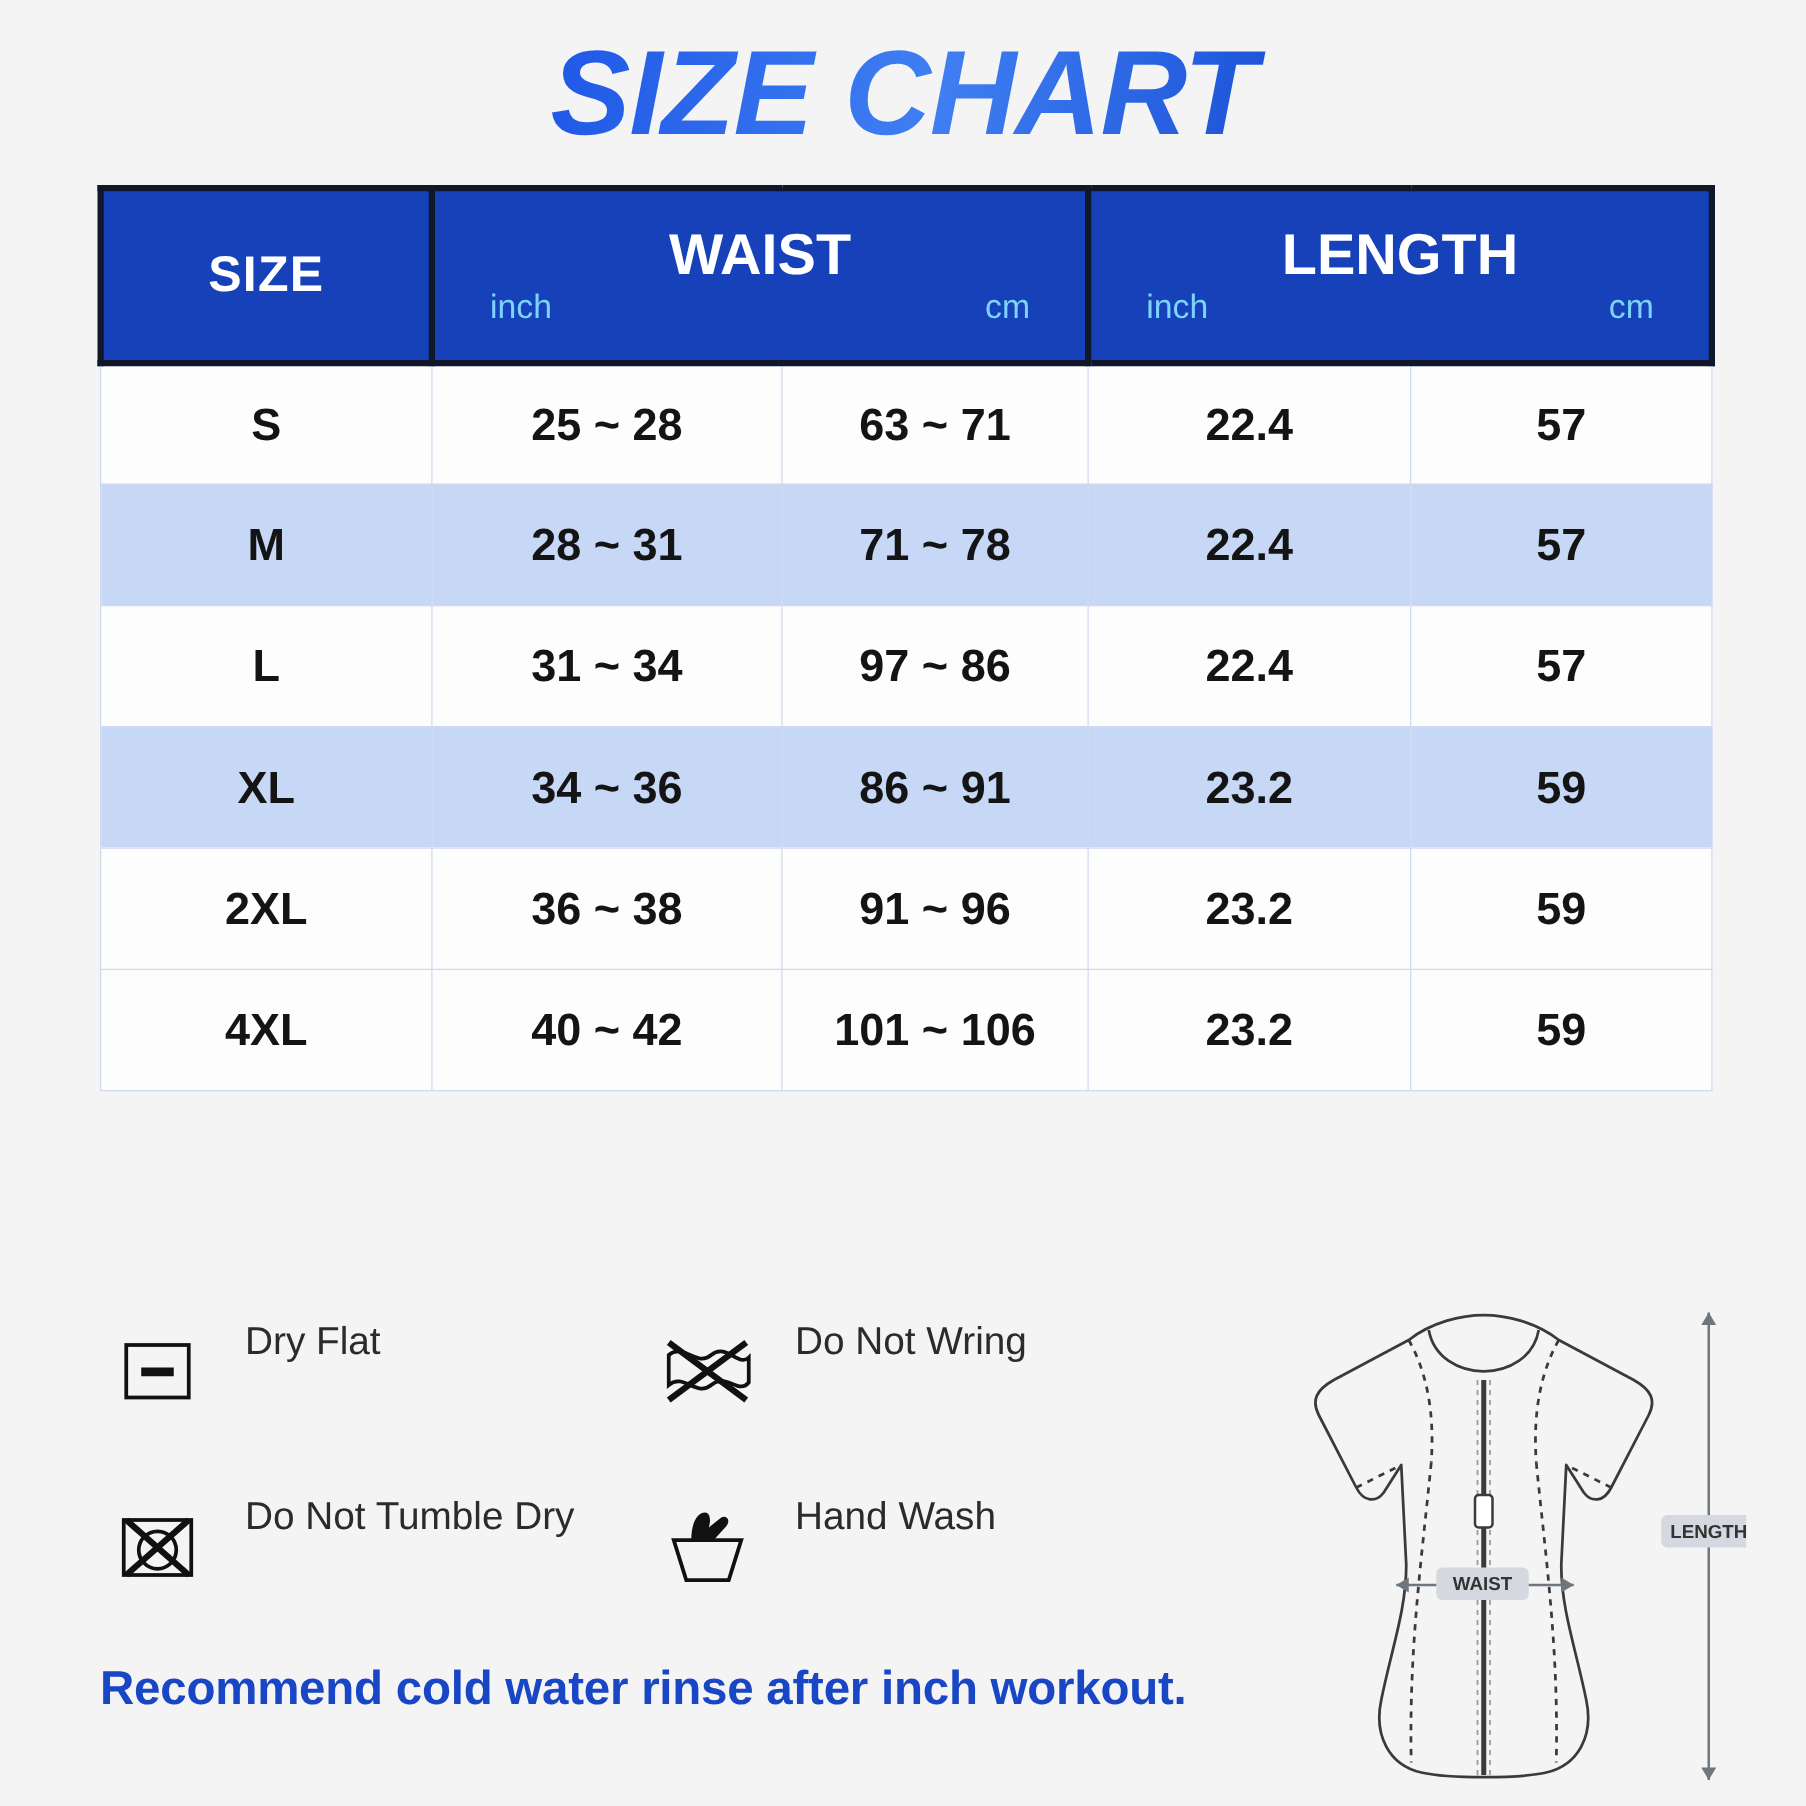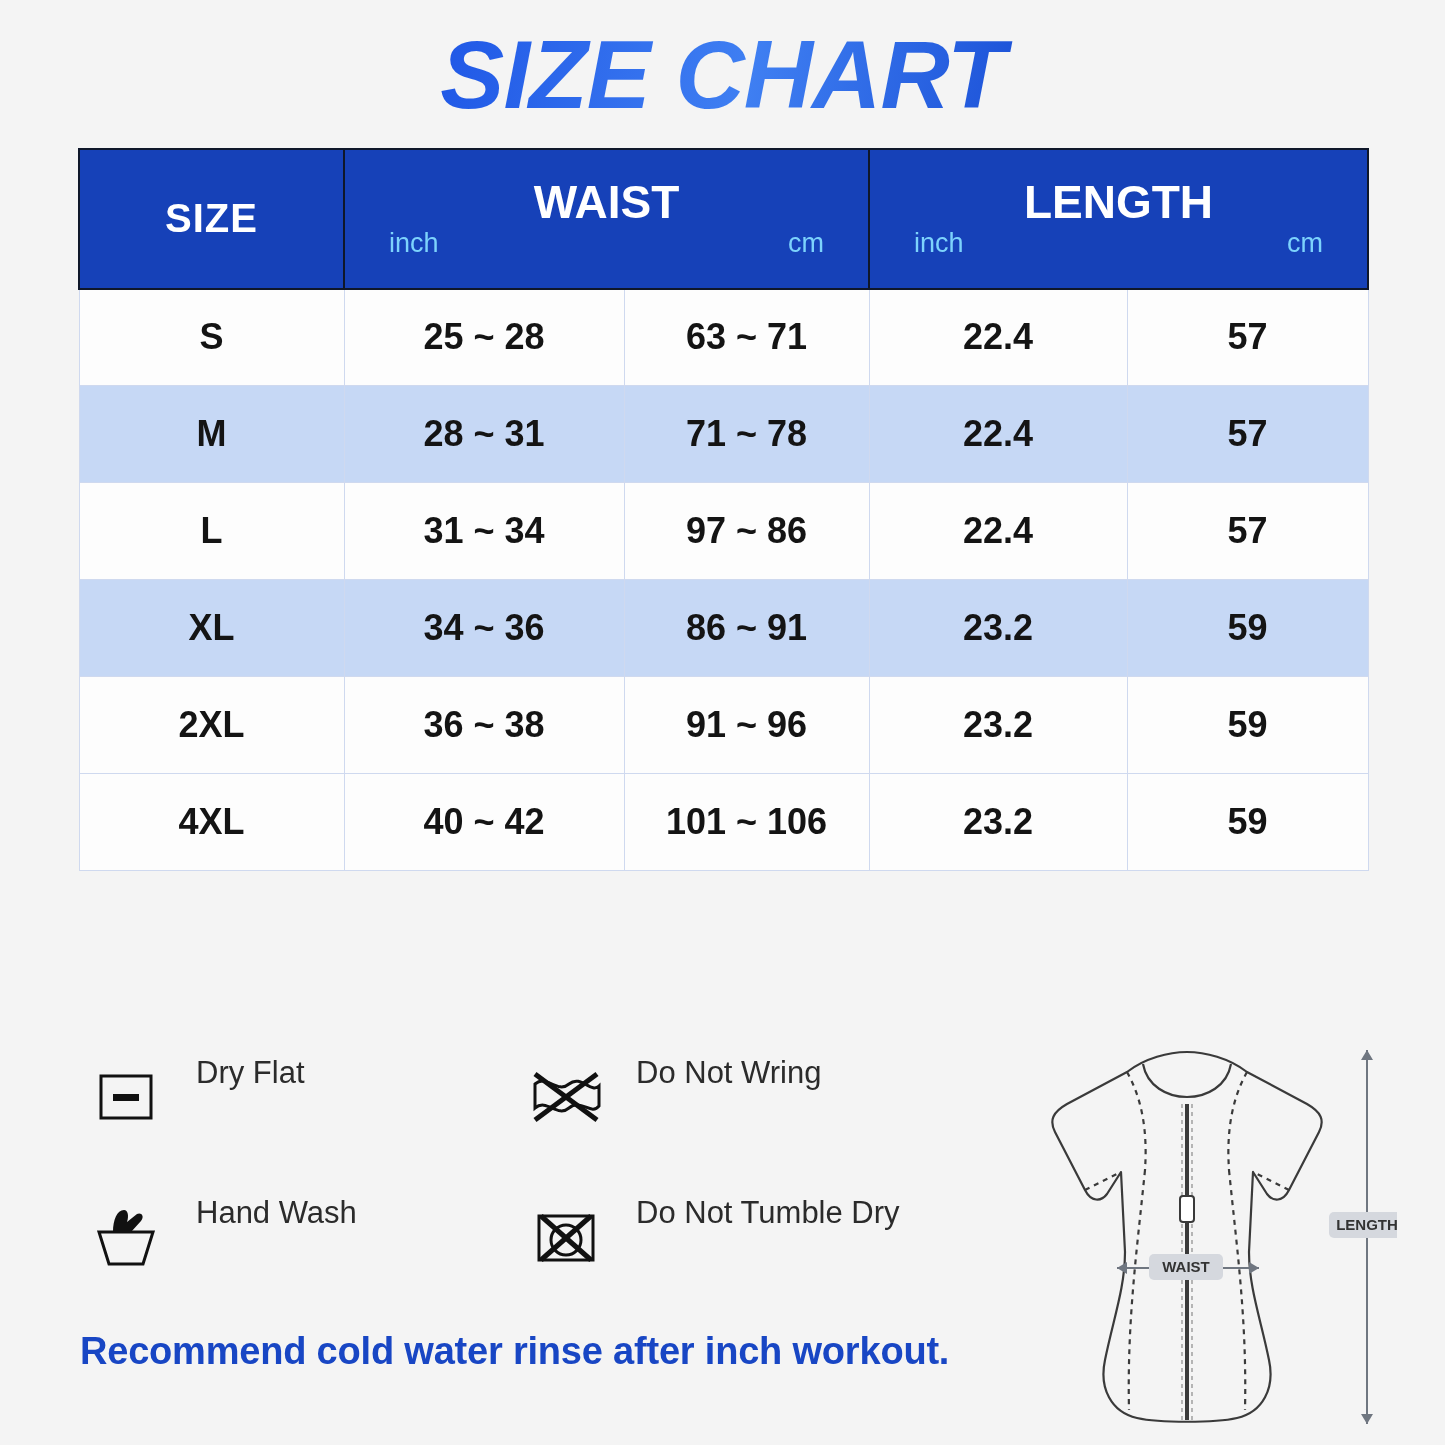--- a/index.html
+++ b/index.html
@@ -37,21 +37,21 @@
     margin: 20px 78px 0 78px;
   }
   table.size-table {
     width: 1289px;
     border-collapse: collapse;
     table-layout: fixed;
   }
   table.size-table thead th {
     background: #1641b8;
     color: #ffffff;
-    border: 2px solid #0f172a;
+    border: 5px solid #0f172a;
     padding: 0;
     height: 140px;
     vertical-align: middle;
   }
   .th-size {
     font-size: 40px;
     font-weight: bold;
     letter-spacing: 1px;
   }
   .th-group {
@@ -246,36 +246,36 @@
             <line x1="70" y1="10" x2="8" y2="56" stroke="#111" stroke-width="5"></line>
           </svg>
         </span>
         <span class="care-label">Do Not Wring</span>
       </div>
     </div>
     <div class="care-row">
       <div class="care-cell">
         <span class="care-icon">
           <svg width="70" height="70" viewBox="0 0 70 70">
-            <path d="M8 30 L62 30 L52 62 L18 62 Z" fill="none" stroke="#111" stroke-width="3"></path>
-            <path d="M22 30 C22 18, 26 8, 33 8 C37 8, 38 14, 36 20 L46 12 C50 10, 54 14, 50 19 L40 30 Z" fill="#111"></path>
-          </svg>
-        </span>
-        <span class="care-label">Hand Wash</span>
-      </div>
-      <div class="care-cell">
-        <span class="care-icon">
-          <svg width="70" height="70" viewBox="0 0 70 70">
             <rect x="8" y="14" width="54" height="44" fill="none" stroke="#111" stroke-width="3"></rect>
             <circle cx="35" cy="38" r="15" fill="none" stroke="#111" stroke-width="3"></circle>
             <line x1="10" y1="14" x2="60" y2="58" stroke="#111" stroke-width="5"></line>
             <line x1="60" y1="14" x2="10" y2="58" stroke="#111" stroke-width="5"></line>
           </svg>
         </span>
         <span class="care-label">Do Not Tumble Dry</span>
+      </div>
+      <div class="care-cell">
+        <span class="care-icon">
+          <svg width="70" height="70" viewBox="0 0 70 70">
+            <path d="M8 30 L62 30 L52 62 L18 62 Z" fill="none" stroke="#111" stroke-width="3"></path>
+            <path d="M22 30 C22 18, 26 8, 33 8 C37 8, 38 14, 36 20 L46 12 C50 10, 54 14, 50 19 L40 30 Z" fill="#111"></path>
+          </svg>
+        </span>
+        <span class="care-label">Hand Wash</span>
       </div>
     </div>
   </div>
 
   <div class="note">Recommend cold water rinse after inch workout.</div>
 
   <div class="garment">
     <svg width="420" height="420" viewBox="0 0 420 420">
       <g fill="none" stroke="#3a3a3a" stroke-width="2.2" stroke-linejoin="round">
 

